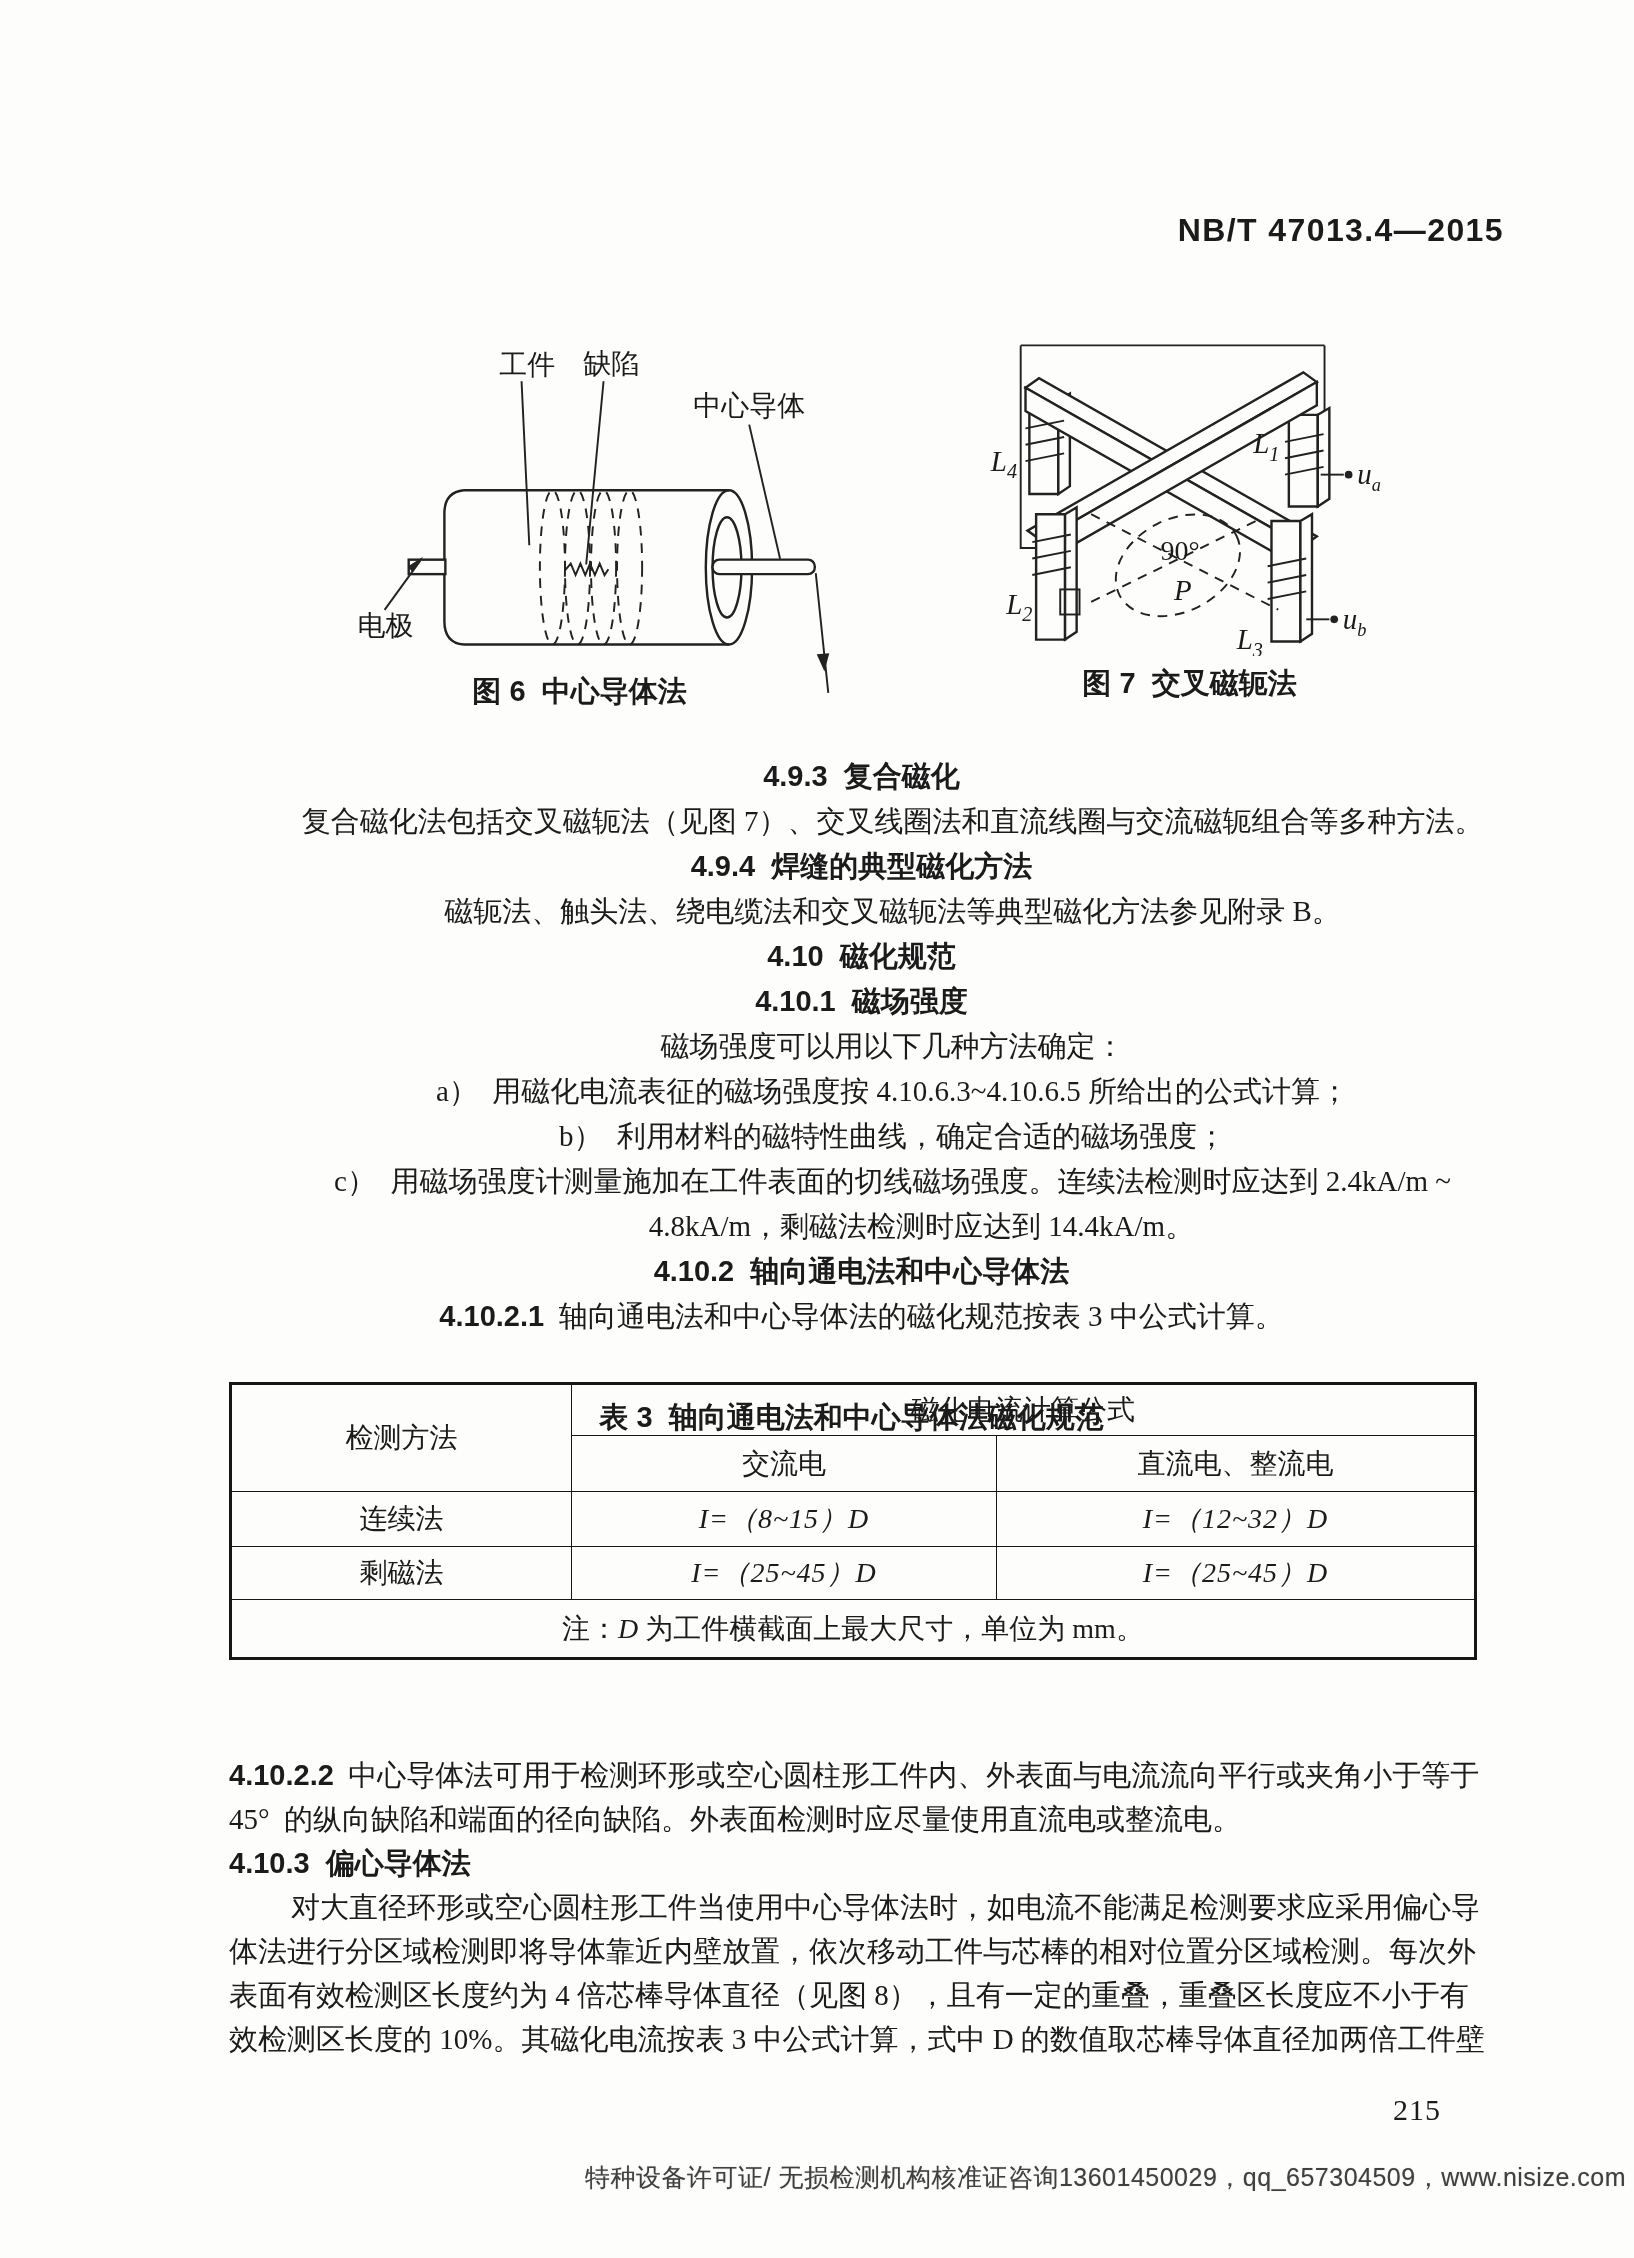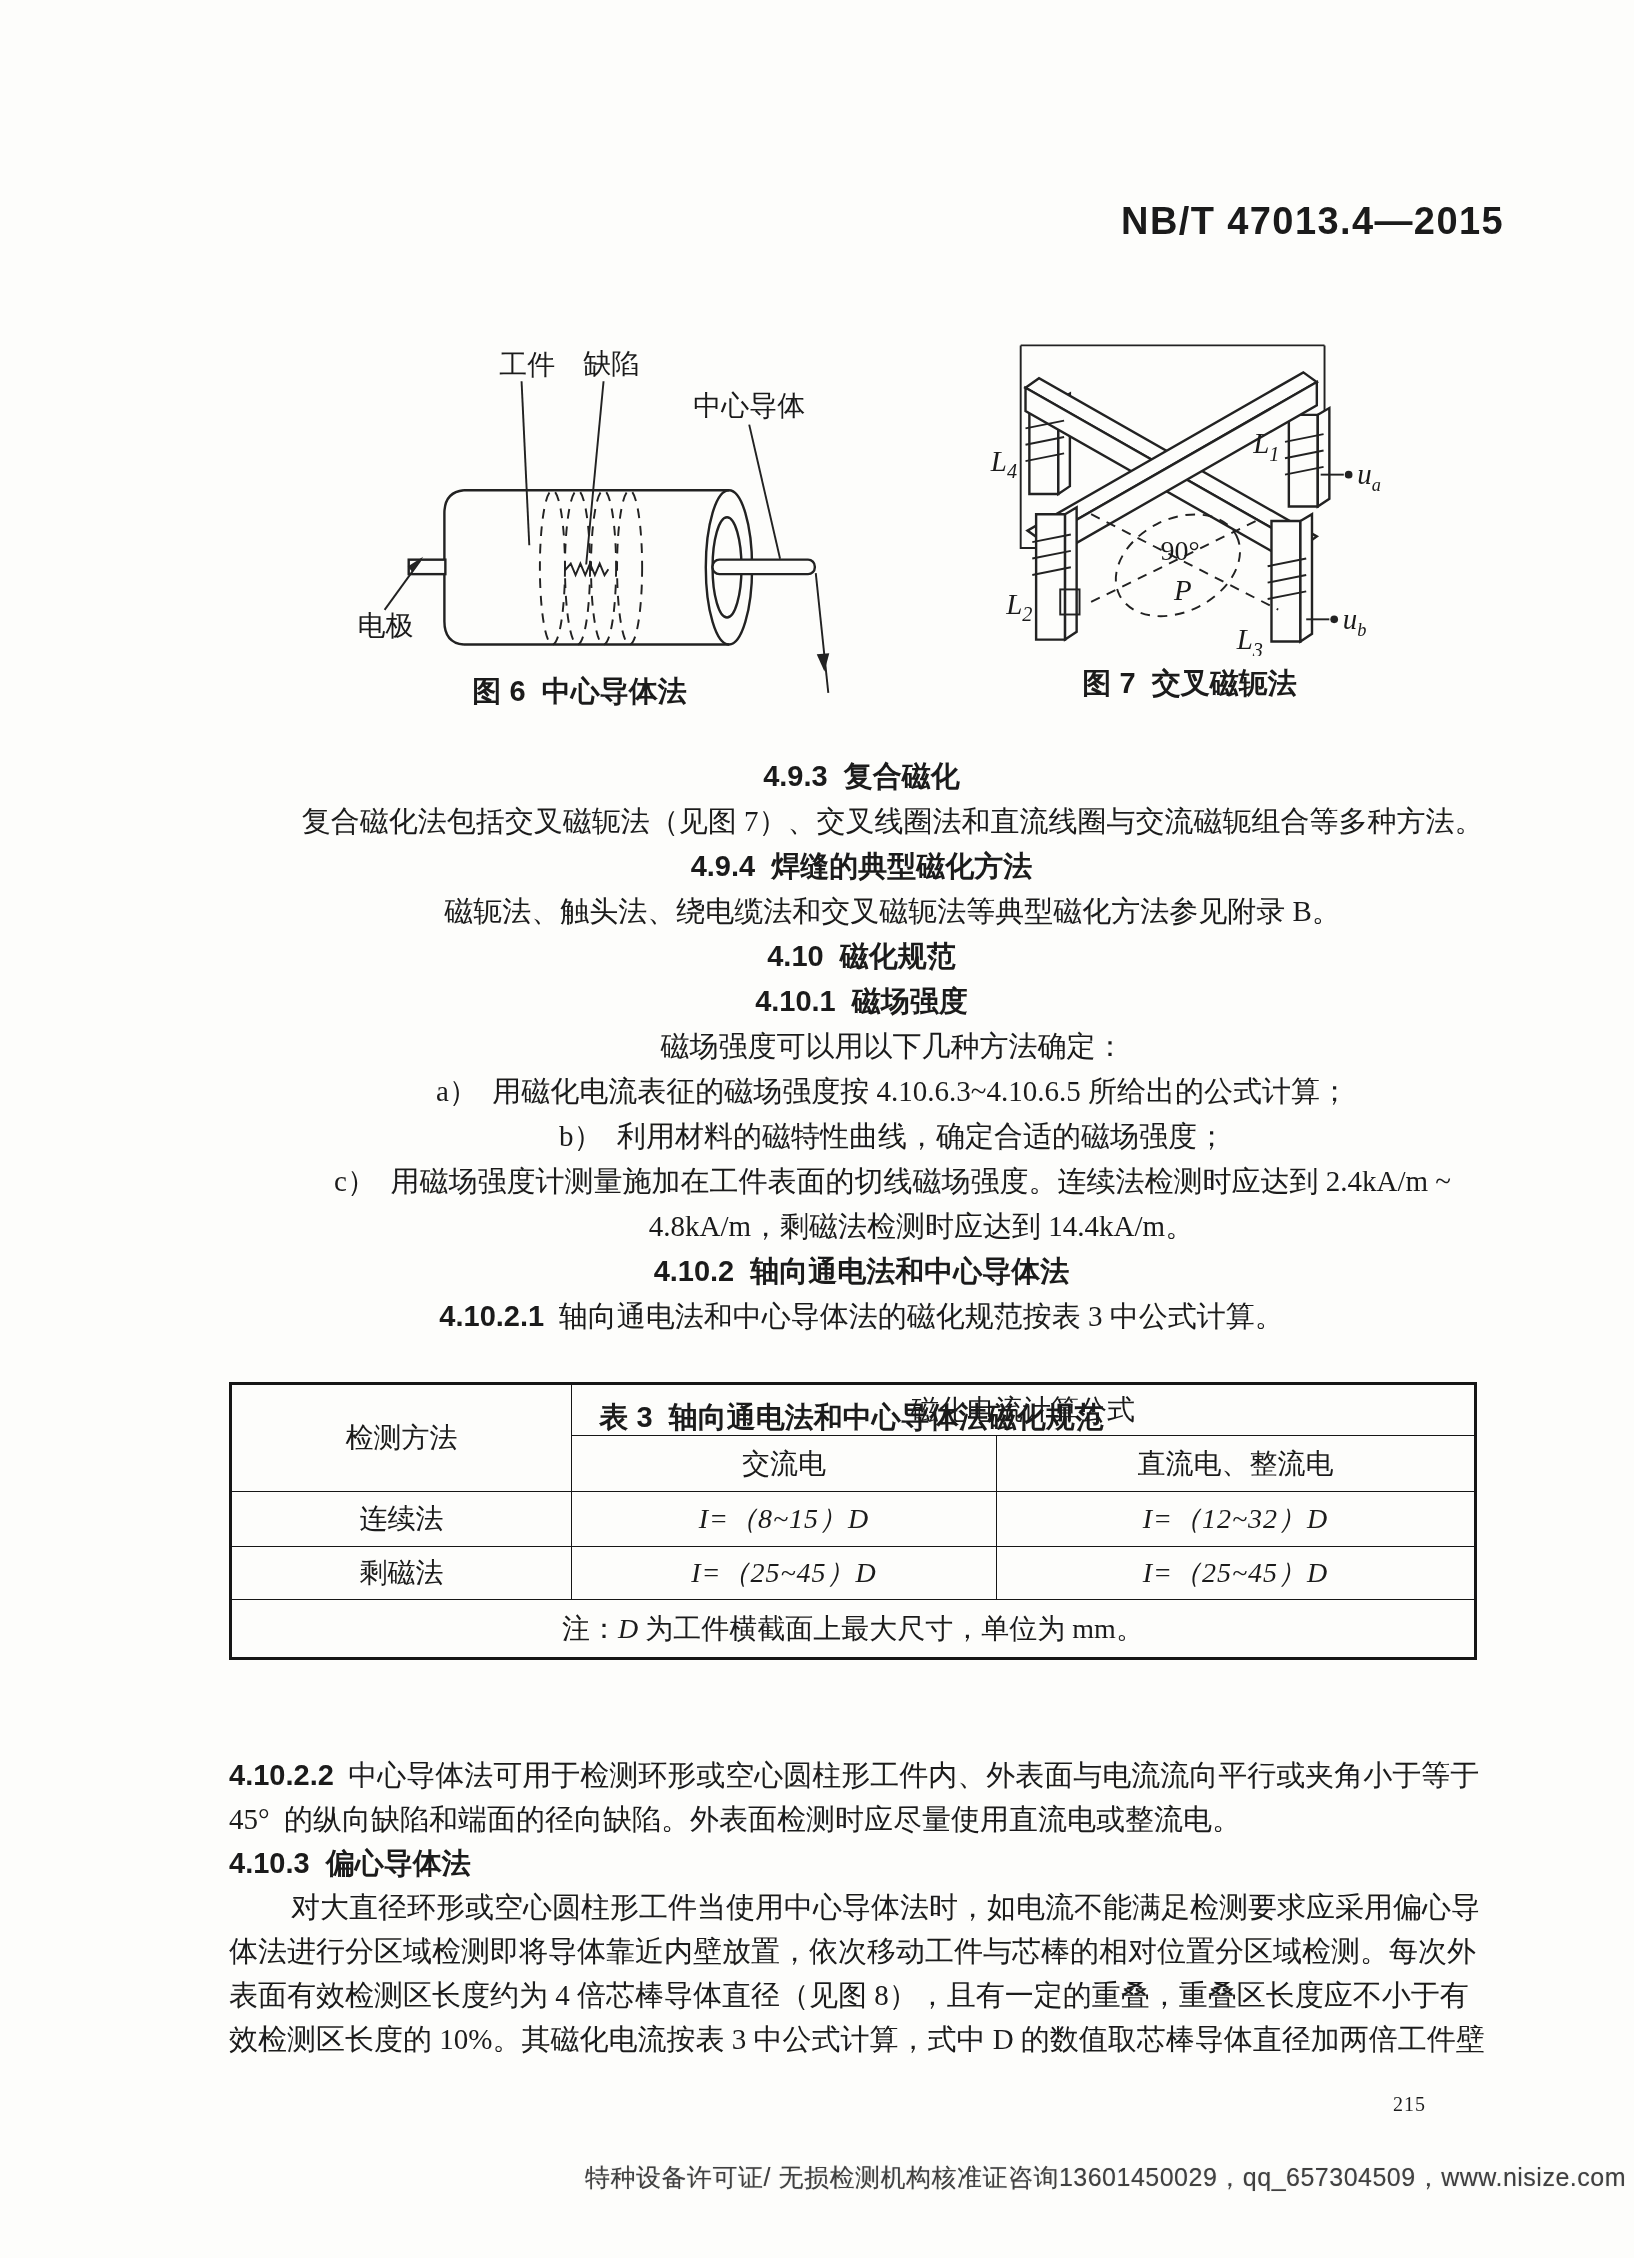--- a/index.html
+++ b/index.html
@@ -2,23 +2,23 @@
 <html><head>
 <meta charset="utf-8">
 <style>
   html,body { margin:0; padding:0; background:#888; }
   .page {
     position:relative; width:1635px; height:2258px; margin:0 auto;
     background:#fdfdfb; overflow:hidden; color:#1b1b1b;
     font-family:"Liberation Serif","DejaVu Serif",serif;
   }
   .hdr {
-    position:absolute; top:200px; right:131px;
+    position:absolute; top:212px; right:131px;
     font-family:"Liberation Sans","DejaVu Sans",sans-serif;
-    font-weight:bold; font-size:38px; letter-spacing:1.4px; white-space:pre;
+    font-weight:bold; font-size:32px; letter-spacing:1.4px; white-space:pre;
   }
   svg.fig { position:absolute; }
   .fig6 { left:222px; top:251px; width:657px; height:463px; }
   .fig7 { left:985px; top:328px; width:463px; height:328px; }
   .cap {
     position:absolute; font-family:"Liberation Sans","DejaVu Sans",sans-serif;
     font-weight:bold; font-size:29px; white-space:pre; text-align:center;
   }
   .cap6 { left:367px; top:672px; width:425px; }
   .cap7 { left:985px; top:664px; width:409px; }
@@ -37,21 +37,21 @@
   }
   .twrap { position:absolute; left:229px; top:1382px; }
   table.t3 { border-collapse:collapse; table-layout:fixed; width:1245px; border:3.9px solid #161616; }
   table.t3 td {
     border:1.9px solid #161616; text-align:center; vertical-align:middle;
     font-size:28px; padding:0; white-space:pre;
   }
   td.formula { font-style:italic; letter-spacing:1px; font-size:28px; }
   td.note-cell { text-align:left; padding-left:35px; font-size:27px; border-top:2.9px solid #161616; }
   .it { font-style:italic; }
-  .pnum { position:absolute; left:1393px; top:2093px; font-size:20px; letter-spacing:1px; }
+  .pnum { position:absolute; left:1393px; top:2093px; font-size:30px; letter-spacing:1px; }
   .foot {
     position:absolute; left:0; top:2161px; width:1626px; text-align:right;
     font-family:"Liberation Sans","DejaVu Sans",sans-serif;
     font-size:25px; color:#404040; letter-spacing:0.5px;
     text-shadow:0 0 1px rgba(80,80,80,.45); white-space:pre;
   }
   svg .ln { stroke:#222; stroke-width:2.5; fill:none; }
   svg .thin { stroke:#222; stroke-width:2; fill:none; }
   svg .wf { stroke:#222; stroke-width:2.5; fill:#fdfdfb; }
   svg .dash { stroke:#222; stroke-width:2; fill:none; stroke-dasharray:10 8; }

